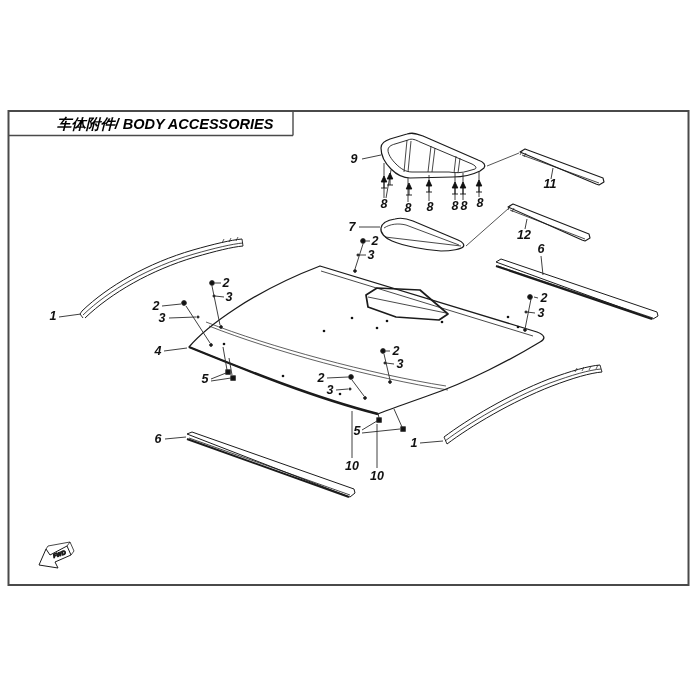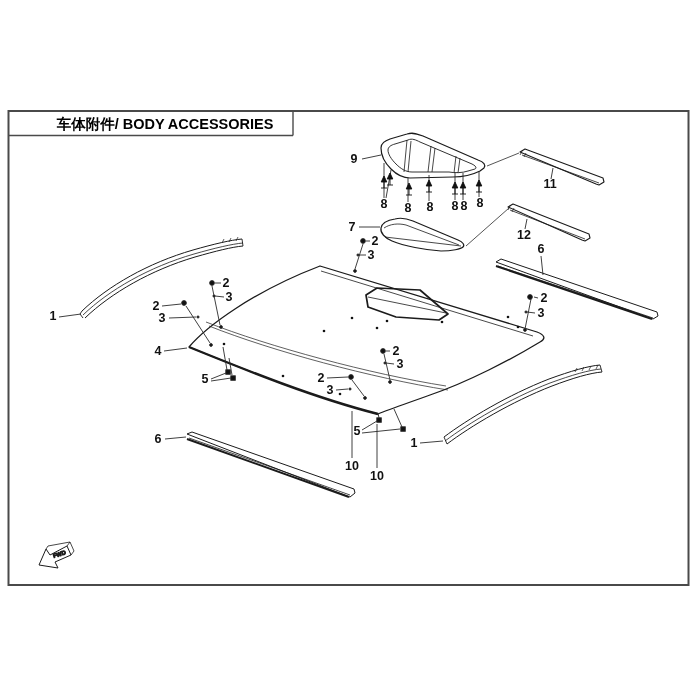--- a/index.html
+++ b/index.html
@@ -1,17 +1,17 @@
 <!DOCTYPE html>
 <html><head>
 <meta charset="utf-8">
 <style>
   html,body{margin:0;padding:0;background:#ffffff;}
   body{width:700px;height:700px;position:relative;font-family:"Liberation Sans",sans-serif;}
-  #stage{position:absolute;left:0;top:0;width:700px;height:516px;}
+  #stage{position:absolute;left:0;top:0;width:700px;height:516px;font-style:italic;}
   svg{display:block;}
   .part-label{font-family:"Liberation Sans",sans-serif;font-size:12.5px;font-weight:bold;fill:#111;}
   .title-text{font-family:"Liberation Sans",sans-serif;font-size:14.5px;font-weight:bold;fill:#000;}
   .fwd-text{font-family:"Liberation Sans",sans-serif;font-size:5.8px;font-weight:bold;fill:#000;}
 </style>
 </head>
 <body>
 
 <div id="stage">
 <svg width="700" height="700" viewBox="0 0 700 700" xmlns="http://www.w3.org/2000/svg">

